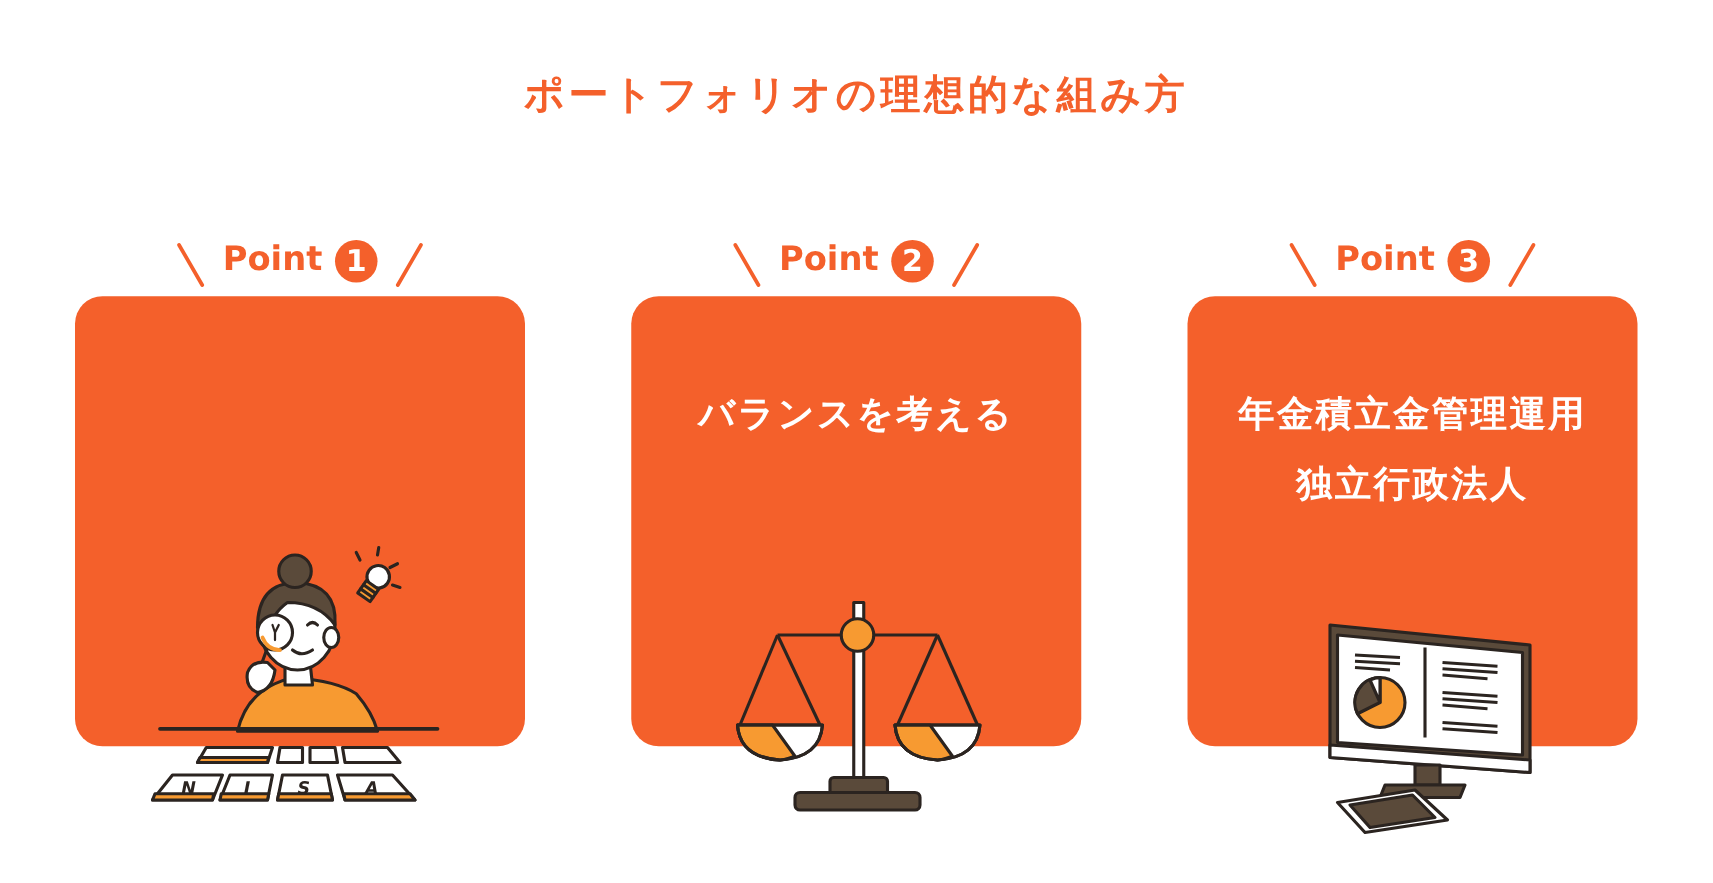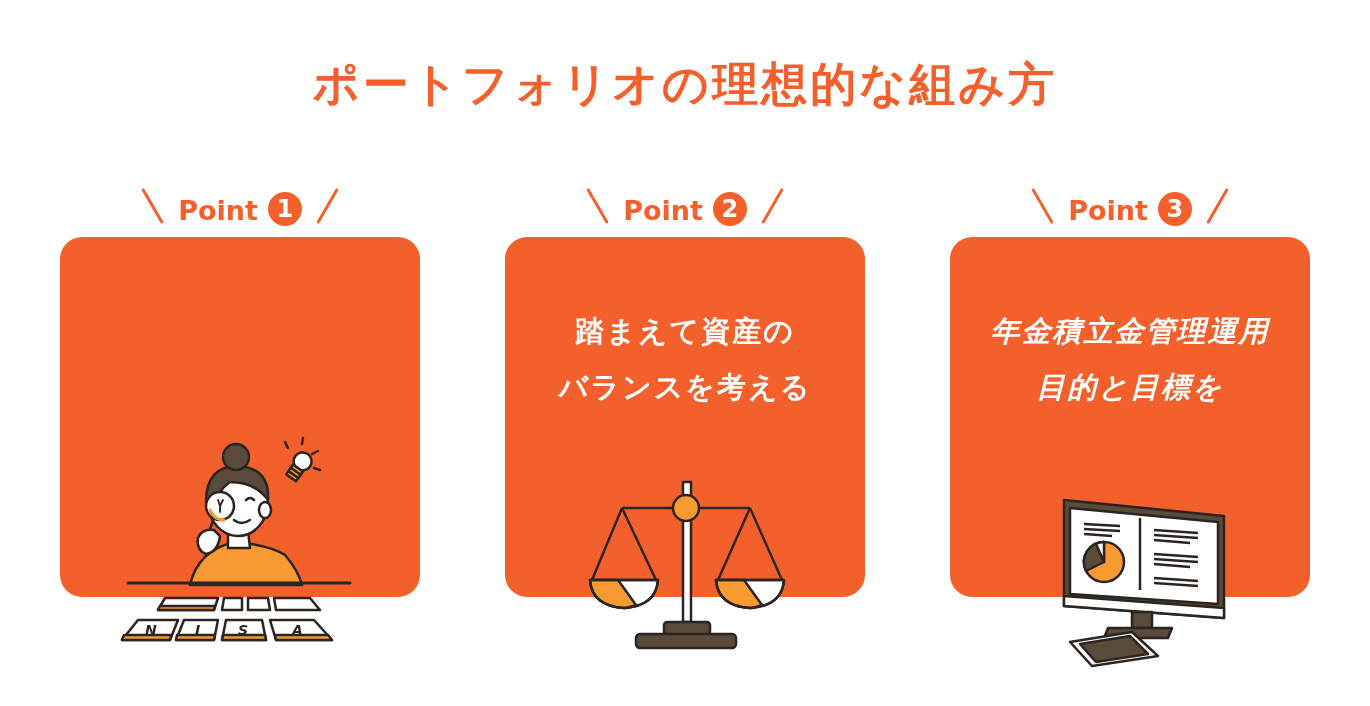--- a/index.html
+++ b/index.html
@@ -2,25 +2,25 @@
 <html><head>
 <meta charset="utf-8">
 <style>
   html, body { margin:0; padding:0; }
   body {
     width:1370px; height:706px; background:#ffffff; position:relative; overflow:hidden;
     font-family: "DejaVu Sans", "Liberation Sans", sans-serif;
   }
   .title {
     position:absolute; left:0; top:54px; width:1370px; text-align:center;
-    font-size:46px; font-weight:bold; color:#F4602B; letter-spacing:3px;
+    font-size:32px; font-weight:bold; color:#F4602B; letter-spacing:3px;
   }
   .point-label {
-    position:absolute; top:176px; height:50px; width:220px;
-    display:flex; align-items:flex-end; justify-content:center; gap:10px;
+    position:absolute; top:192px; height:50px; width:220px;
+    display:flex; align-items:flex-start; justify-content:center; gap:10px;
     color:#F4602B; font-weight:bold; font-size:27px;
   }
   .slash { display:inline-block; width:3px; height:40px; background:#F4602B; border-radius:2px; }
   .slash.left { transform:rotate(-30deg); margin-right:14px; }
   .slash.right { transform:rotate(30deg); margin-left:14px; }
   .num {
     display:inline-flex; width:34px; height:34px; border-radius:50%;
     background:#F4602B; color:#fff; font-size:24px; align-items:center; justify-content:center;
   }
   .card {
@@ -50,35 +50,34 @@
 </div>
 
 <div class="point-label" style="left:575px;">
   <span class="slash left"></span>
   <span>Point</span>
   <span class="num">2</span>
   <span class="slash right"></span>
 </div>
 <div class="card" style="left:505px;">
   <div class="card-text" style="top:66px;">
-    <div>踏まえて資産の</div>
     <div>バランスを考える</div>
   </div>
 </div>
 
 <div class="point-label" style="left:1020px;">
   <span class="slash left"></span>
   <span>Point</span>
   <span class="num">3</span>
   <span class="slash right"></span>
 </div>
 <div class="card" style="left:950px;">
-  <div class="card-text" style="top:66px;font-style:italic;">
+  <div class="card-text" style="top:66px;">
     <div>年金積立金管理運用</div>
-    <div>目的と目標を</div>
+    <div>独立行政法人</div>
   </div>
 </div>
 
 <svg class="illus" style="left:110px; top:430px;" width="260" height="220" viewBox="0 0 260 220">
   <g stroke="#2B2420" stroke-width="2.5" stroke-linejoin="round" stroke-linecap="round">
 
     <path d="M80 155 Q88 120 125 112 Q160 115 175 125 Q188 140 192 155 Z" fill="#F79A31"></path>
 
     <path d="M118 100 L118 118 L140 118 L138 100 Z" fill="#fff"></path>
 

